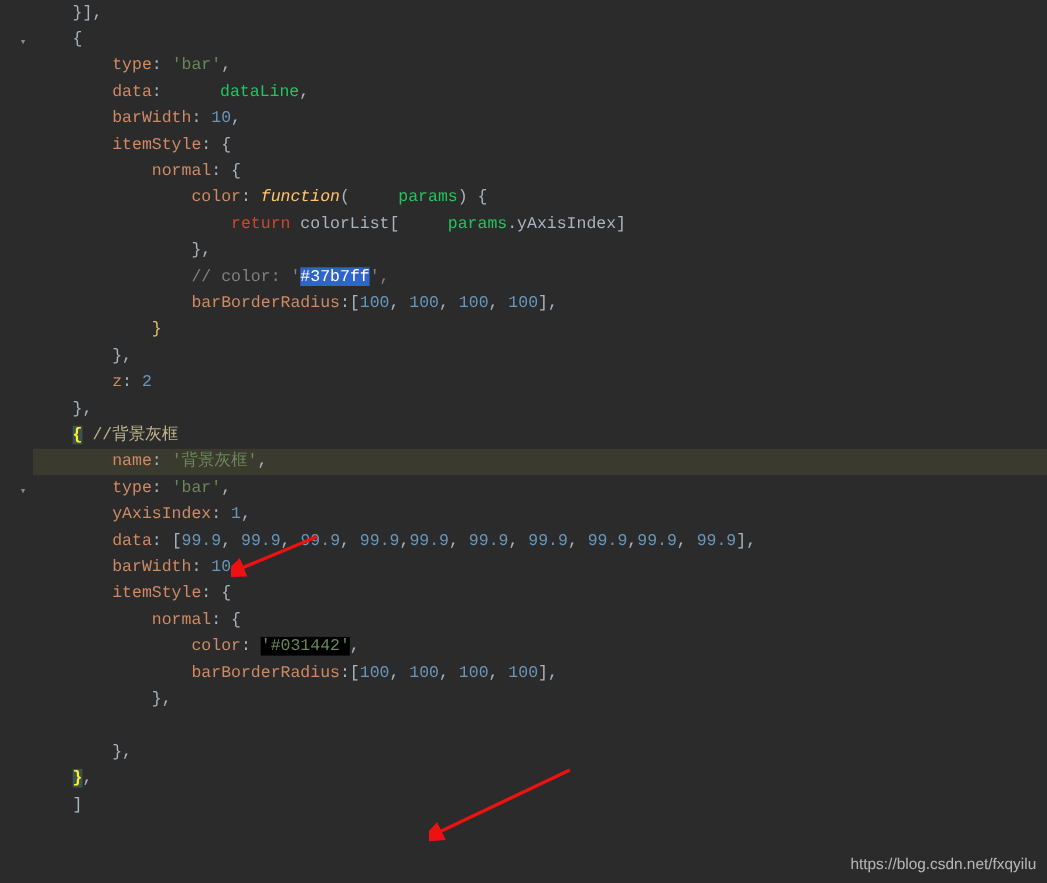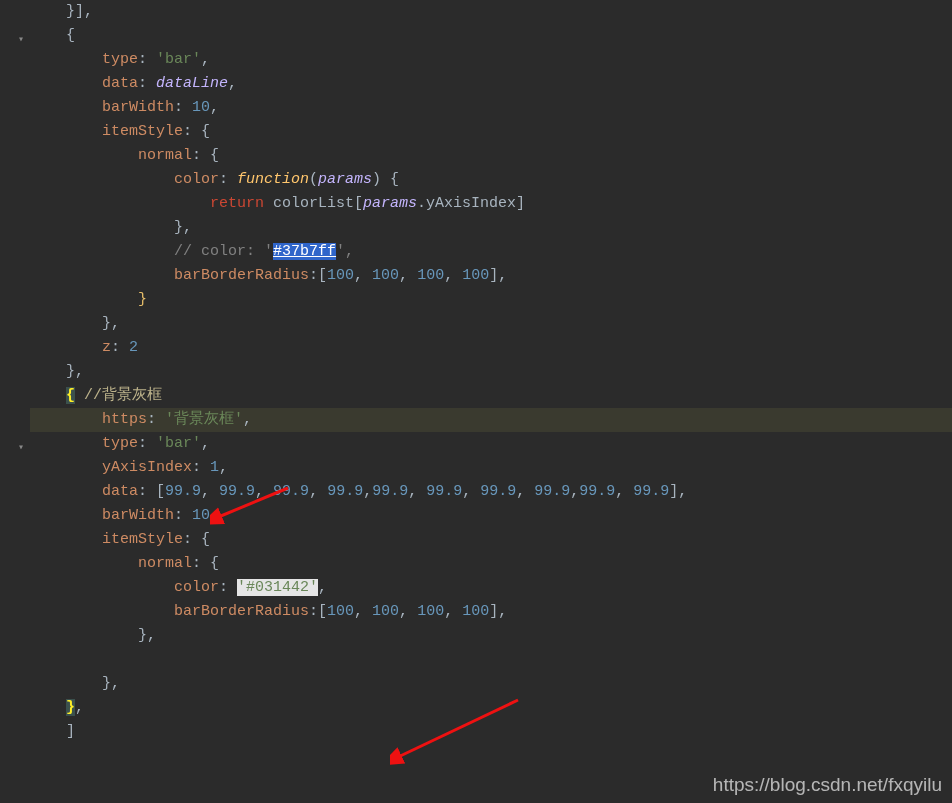--- a/index.html
+++ b/index.html
@@ -4,31 +4,31 @@
 <style>
   html,body{margin:0;padding:0;background:#2b2b2b;width:952px;height:803px;overflow:hidden;font-family:Consolas,"Courier New",monospace;font-size:15px;line-height:24px;}
   .editor{position:relative;padding:0 0 0 30px;color:#e0e0e0;width:952px;height:803px;box-sizing:border-box;}
   .line{white-space:pre;position:relative;height:24px;}
   .hl{position:absolute;left:0;right:0;height:24px;background:#3a3a2f;z-index:0;}
   .line>span{position:relative;z-index:1;}
   .text{color:#a8b4bf;}
   .kw{color:#ce8b63;}
   .str{color:#6a8759;}
   .num{color:#6897bb;}
-  .ital{color:#c4b5fd;font-style:italic;}
+  .ital{color:#22c55e;margin-left:44px;}
   .func{color:#ffc66d;font-style:italic;text-align:center;}
   .brace{color:#e8bf6a;}
   .red{color:#cc4733;margin-top:24px;}
   .cmt{color:#808080;}
   .cmtHl{color:#bdb38b;}
   .hlbrace{color:#ffef28;background:#3b514d;font-weight:bold;}
-  .sel{background:#2f65ca;color:#fff;text-decoration:underline;}
-  .strsel{background:#e5e5e5;color:#6a8759;}
+  .sel{background:#2f65ca;color:#fff;}
+  .strsel{background:#000000;color:#6a8759;}
   .fold{position:absolute;left:18px;font-size:10px;color:#888;}
-  .wm{position:absolute;right:10px;bottom:6px;color:#fff;font-family:Arial,sans-serif;font-size:19px;opacity:.65;z-index:5;}
+  .wm{position:absolute;right:10px;bottom:6px;color:#fff;font-family:Arial,sans-serif;font-size:14px;opacity:.65;z-index:5;}
   .arrow{position:absolute;z-index:4;pointer-events:none;}
 </style>
 </head>
 <body>
 
 <div class="editor">
 
 <div class="line"><span class="text">    }],</span></div>
 <div class="line"><span class="text">    {</span></div>
 <div class="line"><span class="kw">        type</span><span class="text">: </span><span class="str">'bar'</span><span class="text">,</span></div>
@@ -39,21 +39,21 @@
 <div class="line"><span class="kw">                color</span><span class="text">: </span><span class="func">function</span><span class="text">(</span><span class="ital">params</span><span class="text">) {</span></div>
 <div class="line"><span class="text">                    </span><span class="red">return</span><span class="text"> colorList[</span><span class="ital">params</span><span class="text">.yAxisIndex]</span></div>
 <div class="line"><span class="text">                },</span></div>
 <div class="line"><span class="text">                </span><span class="cmt">// color: '</span><span class="sel">#37b7ff</span><span class="cmt">',</span></div>
 <div class="line"><span class="kw">                barBorderRadius</span><span class="text">:[</span><span class="num">100</span><span class="text">, </span><span class="num">100</span><span class="text">, </span><span class="num">100</span><span class="text">, </span><span class="num">100</span><span class="text">],</span></div>
 <div class="line"><span class="brace">            }</span></div>
 <div class="line"><span class="text">        },</span></div>
 <div class="line"><span class="kw">        z</span><span class="text">: </span><span class="num">2</span></div>
 <div class="line"><span class="text">    },</span></div>
 <div class="line"><span class="text">    </span><span class="hlbrace">{</span><span class="text"> </span><span class="cmtHl">//背景灰框</span></div>
-<div class="line"><div class="hl"></div><span class="kw">        https</span><span class="text">: </span><span class="str">'背景灰框'</span><span class="text">,</span></div>
+<div class="line"><div class="hl"></div><span class="kw">        name</span><span class="text">: </span><span class="str">'背景灰框'</span><span class="text">,</span></div>
 <div class="line"><span class="kw">        type</span><span class="text">: </span><span class="str">'bar'</span><span class="text">,</span></div>
 <div class="line"><span class="kw">        yAxisIndex</span><span class="text">: </span><span class="num">1</span><span class="text">,</span></div>
 <div class="line"><span class="kw">        data</span><span class="text">: [</span><span class="num">99.9</span><span class="text">, </span><span class="num">99.9</span><span class="text">, </span><span class="num">99.9</span><span class="text">, </span><span class="num">99.9</span><span class="text">,</span><span class="num">99.9</span><span class="text">, </span><span class="num">99.9</span><span class="text">, </span><span class="num">99.9</span><span class="text">, </span><span class="num">99.9</span><span class="text">,</span><span class="num">99.9</span><span class="text">, </span><span class="num">99.9</span><span class="text">],</span></div>
 <div class="line"><span class="kw">        barWidth</span><span class="text">: </span><span class="num">10</span><span class="text">,</span></div>
 <div class="line"><span class="kw">        itemStyle</span><span class="text">: {</span></div>
 <div class="line"><span class="kw">            normal</span><span class="text">: {</span></div>
 <div class="line"><span class="kw">                color</span><span class="text">: </span><span class="strsel">'#031442'</span><span class="text">,</span></div>
 <div class="line"><span class="kw">                barBorderRadius</span><span class="text">:[</span><span class="num">100</span><span class="text">, </span><span class="num">100</span><span class="text">, </span><span class="num">100</span><span class="text">, </span><span class="num">100</span><span class="text">],</span></div>
 <div class="line"><span class="text">            },</span></div>
 <div class="line"><span class="text"></span></div>

